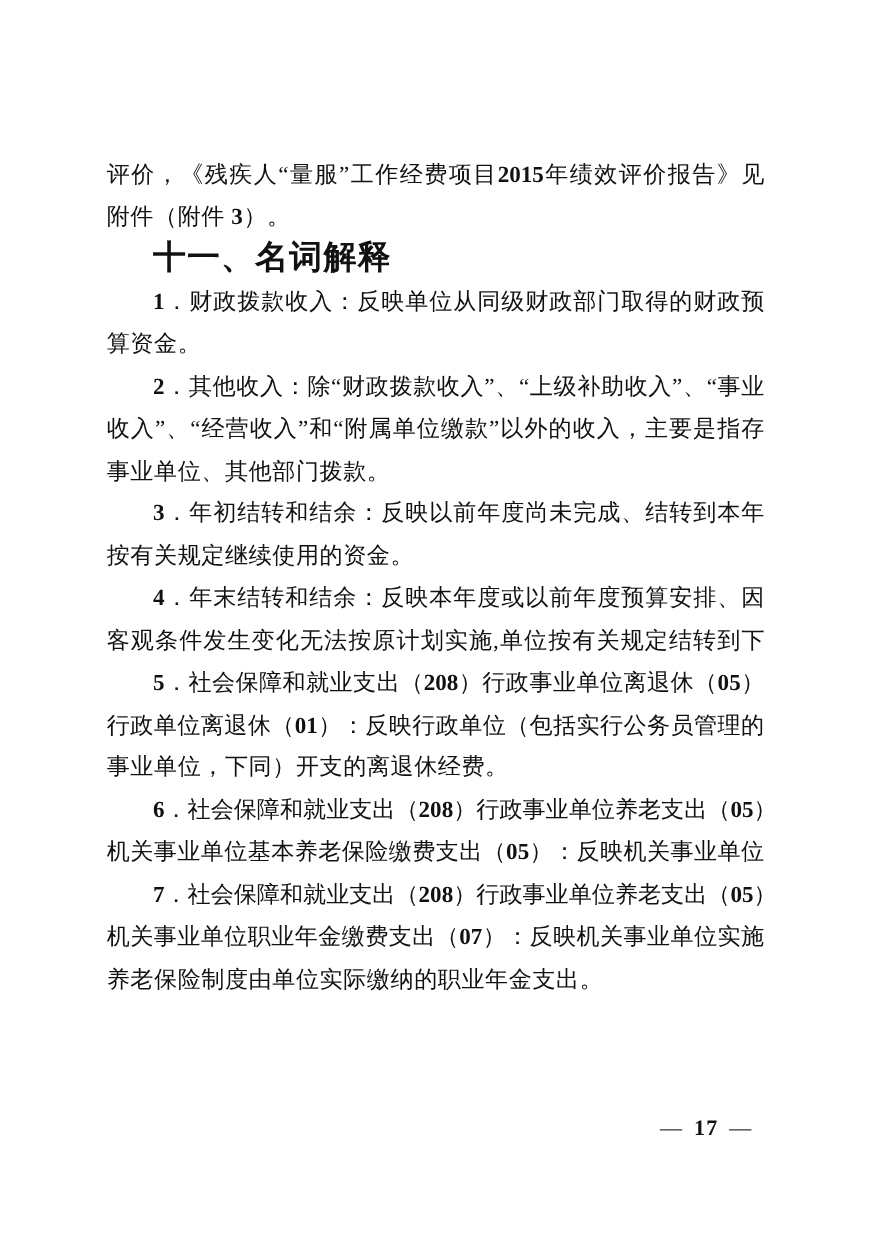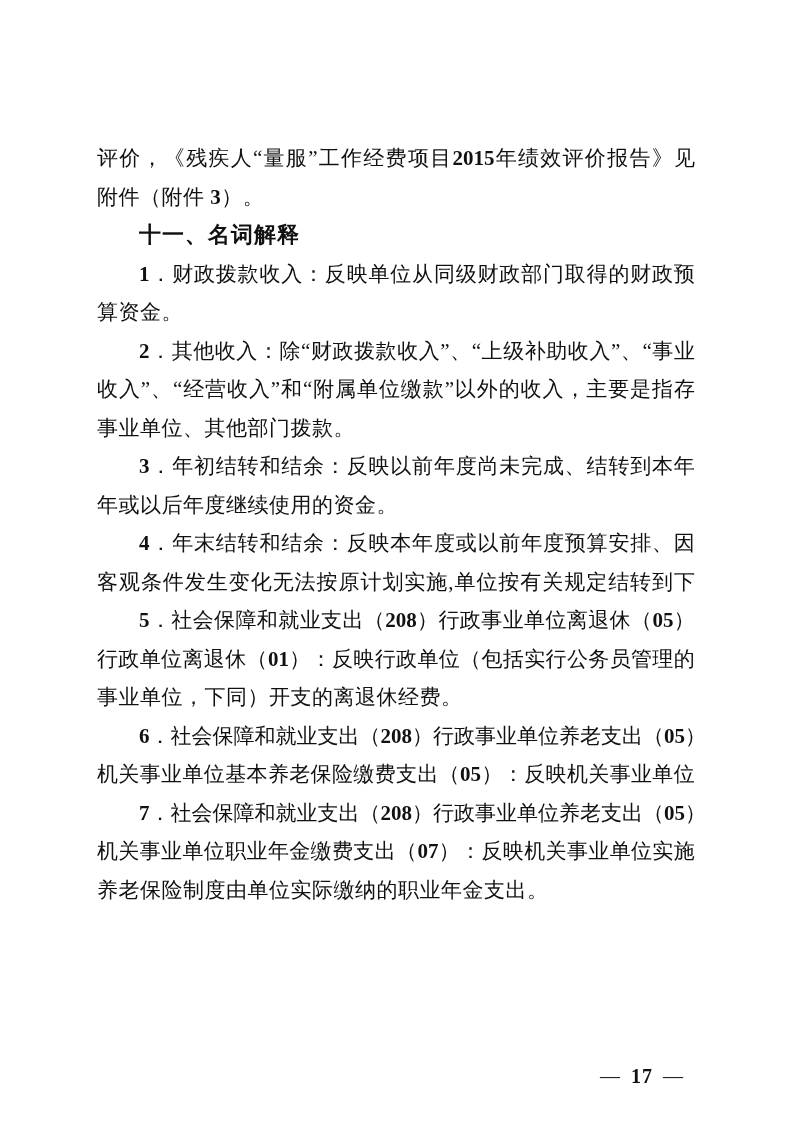--- a/index.html
+++ b/index.html
@@ -30,30 +30,30 @@
   .line.fill {
     display: flex;
     justify-content: space-between;
     align-items: baseline;
     letter-spacing: 0;
   }
   .line.indent { padding-left: 42px; }
   .line.heading {
     font-family: "Liberation Sans", "DejaVu Sans", sans-serif;
     font-weight: bold;
-    font-size: 22px;
+    font-size: 30px;
     letter-spacing: 1px;
   }
   .num {
     font-family: "Liberation Serif", "DejaVu Serif", serif;
     font-weight: bold;
   }
   .footer {
     position: absolute;
-    top: 1061px;
+    top: 1011px;
     left: 600px;
     font-size: 20px;
     line-height: 30px;
     color: #111111;
     letter-spacing: 1px;
   }
   .footer .num { padding: 0 4px; }
 </style>
 </head>
 <body>
@@ -205,21 +205,21 @@
         <span>未</span>
         <span>完</span>
         <span>成</span>
         <span>、</span>
         <span>结</span>
         <span>转</span>
         <span>到</span>
         <span>本</span>
         <span>年</span>
       </div>
-      <div class="line"><span>年或以后年度继续使用的资金。</span></div>
+      <div class="line"><span>按有关规定继续使用的资金。</span></div>
       <div class="line fill indent">
         <span class="num">4</span>
         <span>．</span>
         <span>年</span>
         <span>末</span>
         <span>结</span>
         <span>转</span>
         <span>和</span>
         <span>结</span>
         <span>余</span>

